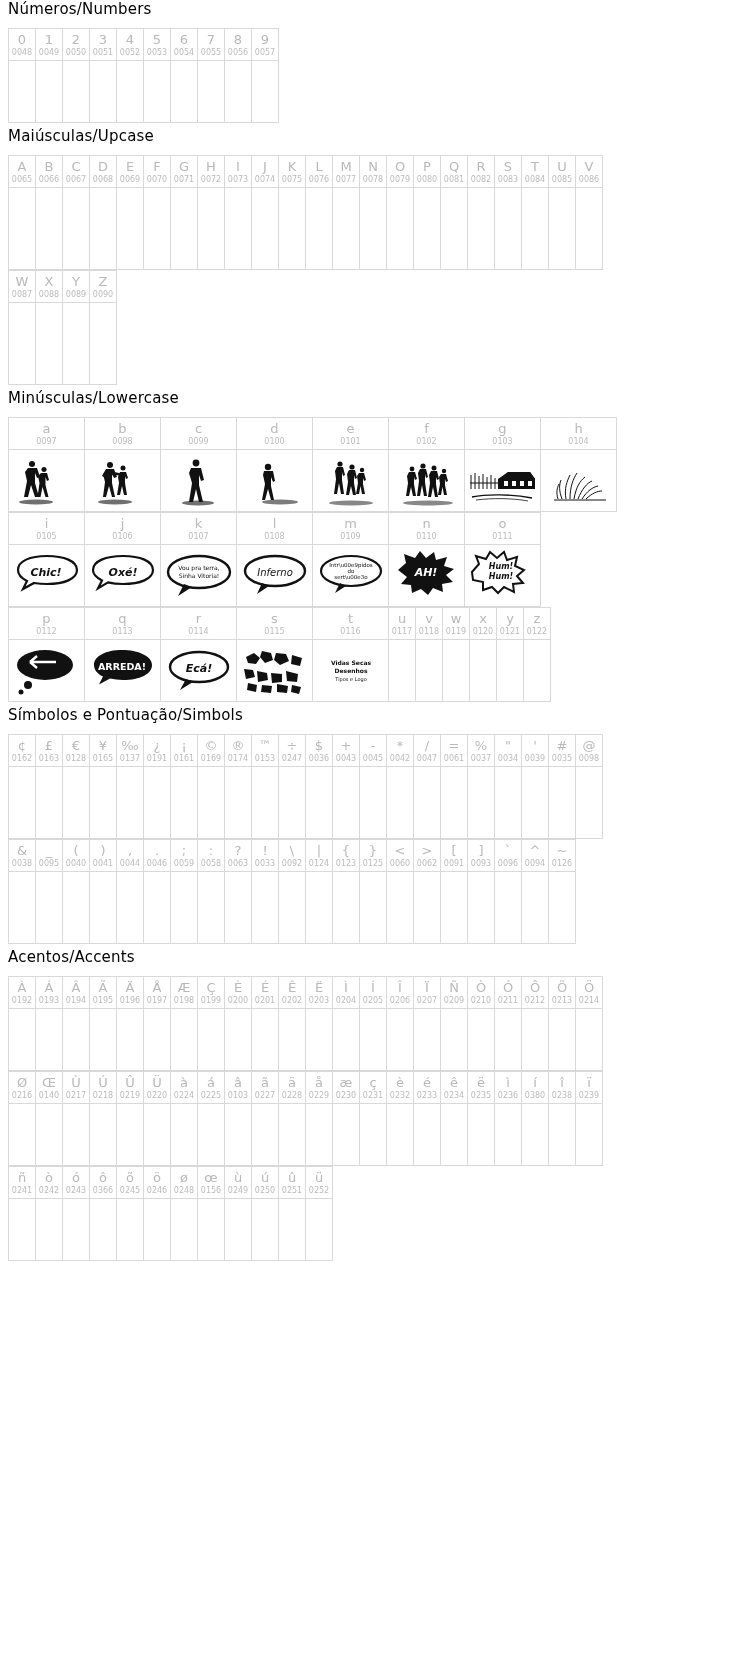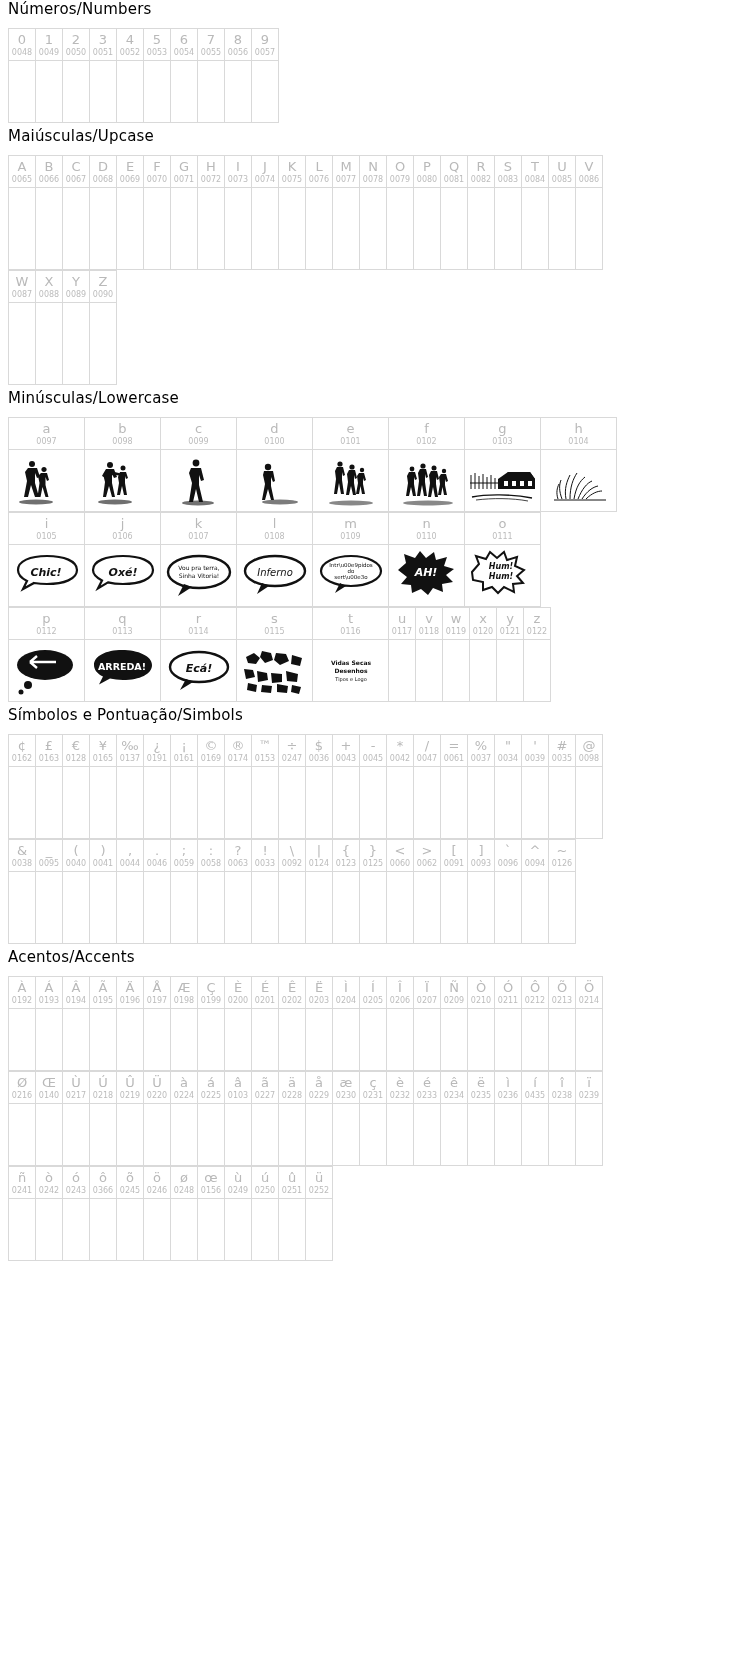--- a/index.html
+++ b/index.html
@@ -1032,21 +1032,21 @@
         <div class="cell">
             <span class="glyph-label">ë</span>
             <span class="code-label">0235</span>
           </div>
         <div class="cell">
             <span class="glyph-label">ì</span>
             <span class="code-label">0236</span>
           </div>
         <div class="cell">
             <span class="glyph-label">í</span>
-            <span class="code-label">0435</span>
+            <span class="code-label">0380</span>
           </div>
         <div class="cell">
             <span class="glyph-label">î</span>
             <span class="code-label">0238</span>
           </div>
         <div class="cell">
             <span class="glyph-label">ï</span>
             <span class="code-label">0239</span>
           </div>
       </div>

